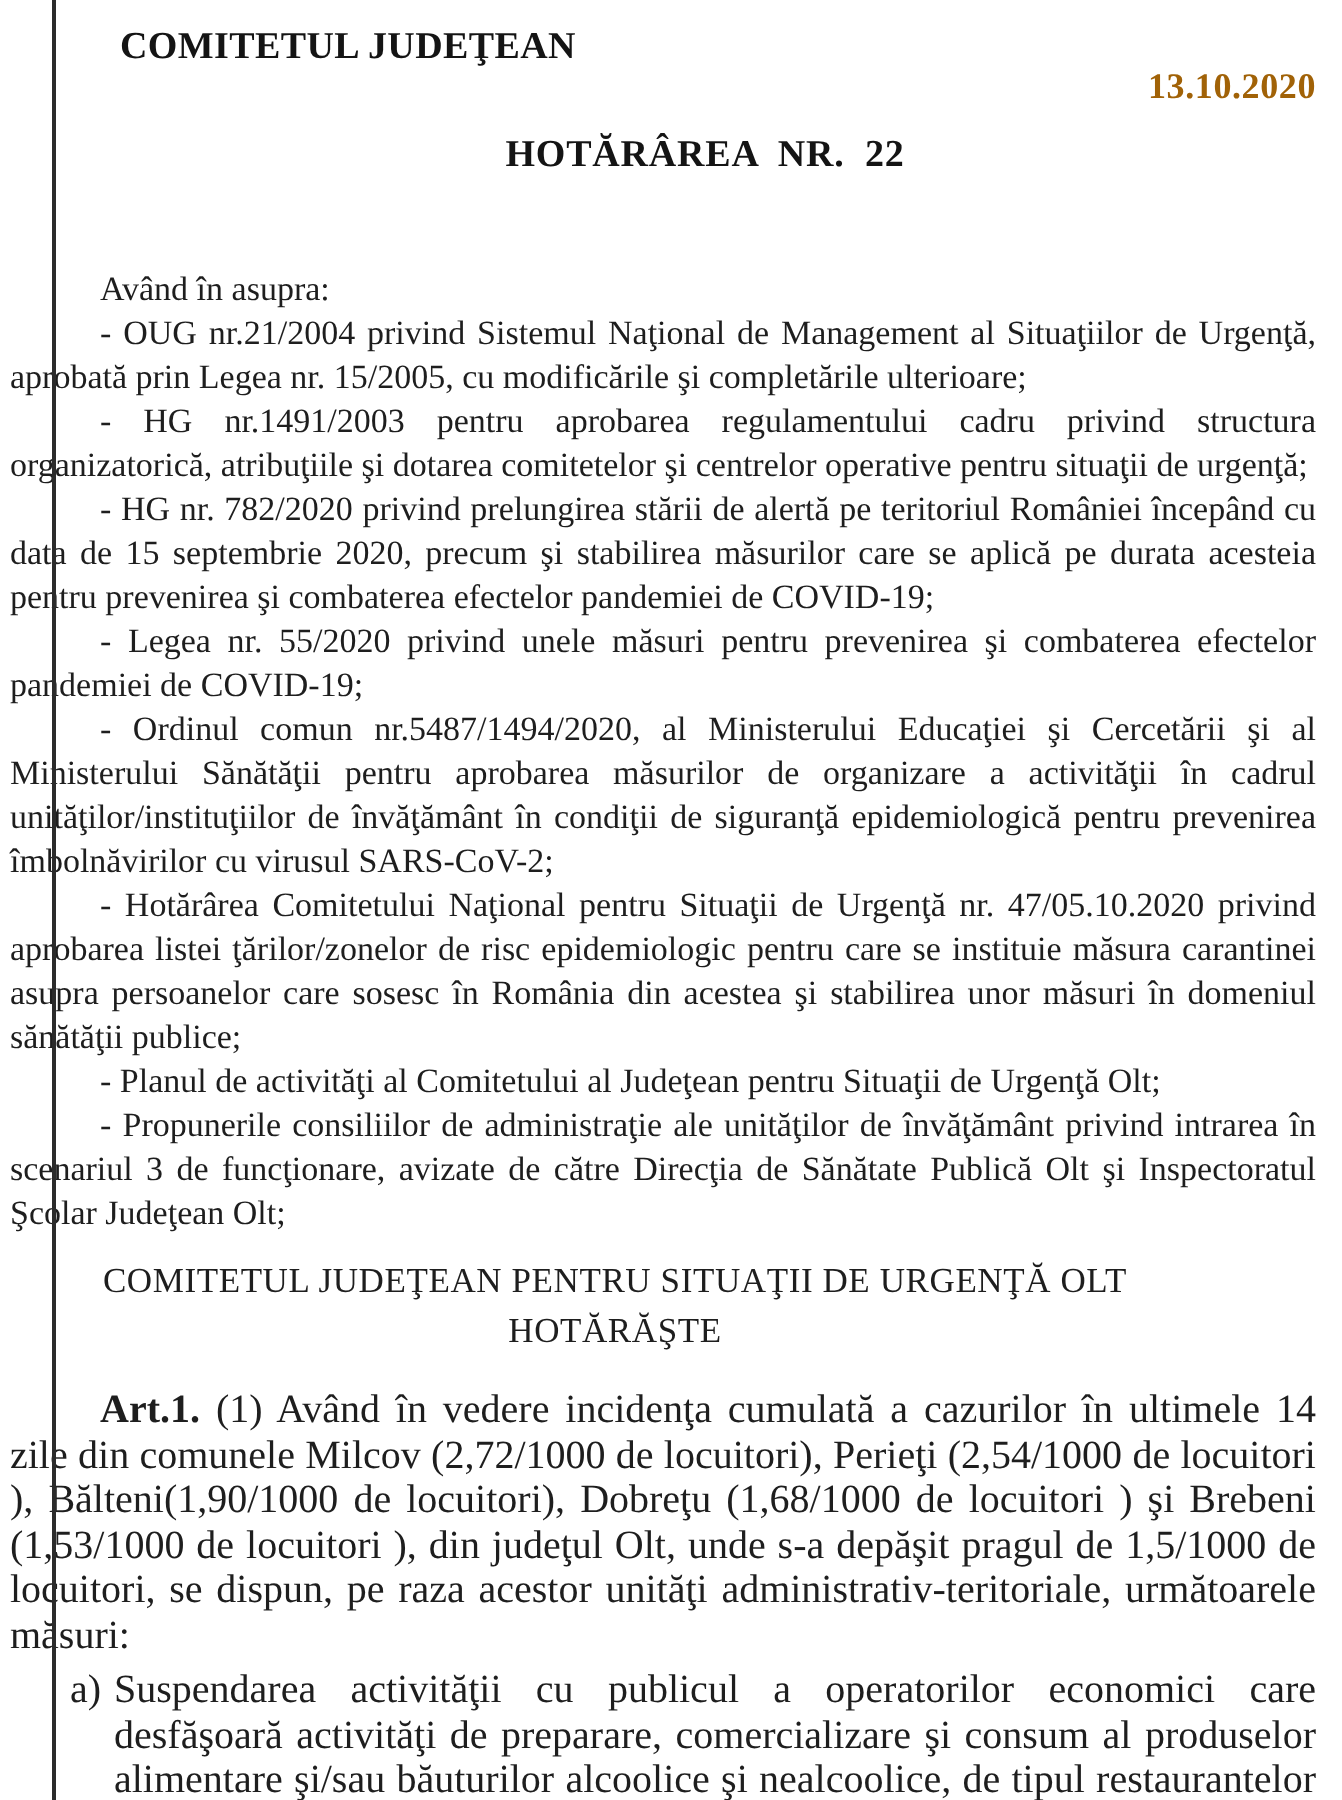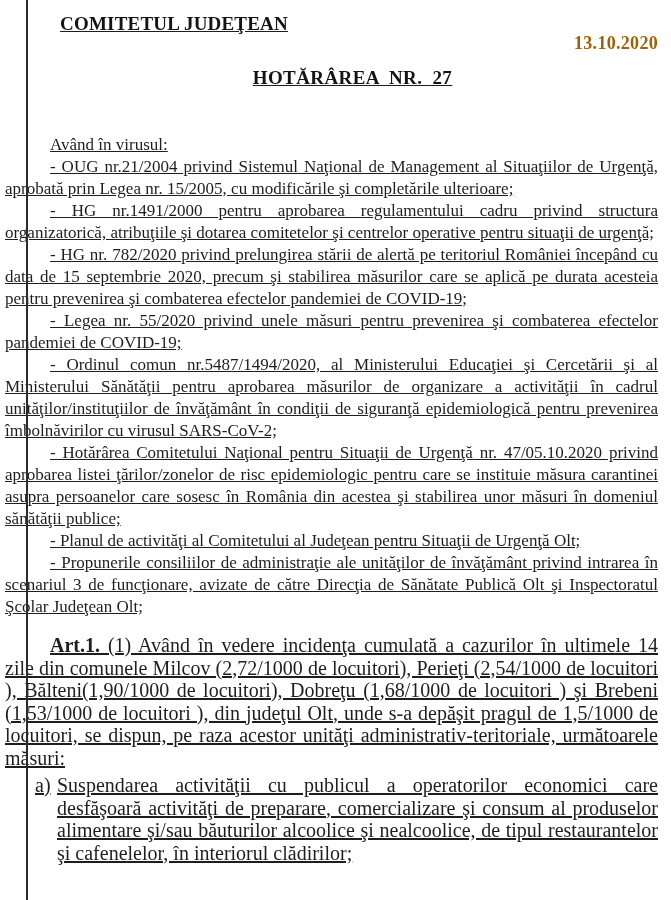--- a/index.html
+++ b/index.html
@@ -4,21 +4,20 @@
 <style>
   html, body { margin: 0; padding: 0; background: #ffffff; }
   .page {
     position: relative;
     width: 671px;
     height: 900px;
     background: #ffffff;
     overflow: hidden;
     font-family: "Liberation Serif", "DejaVu Serif", serif;
     color: #1e1e1e;
-    text-decoration: underline;
   }
   .scan-line {
     position: absolute;
     left: 26px;
     top: 0;
     width: 1.5px;
     height: 900px;
     background: #2b2b2b;
   }
   .doc-header { position: relative; padding-top: 13px; }
@@ -82,35 +81,37 @@
 <div class="page">
   <div class="scan-line"></div>
 
   <div class="doc-header">
     <div class="org-block">
       <div>COMITETUL JUDEŢEAN</div>
     </div>
     <div class="doc-date">13.10.2020</div>
   </div>
 
-  <div class="doc-title">HOTĂRÂREA NR. 27</div>
+  <div class="doc-title">HOTĂRÂREA NR. 22</div>
 
   <div class="body-area">
-    <p>Având în virusul:</p>
+    <p>Având în asupra:</p>
     <p>- OUG nr.21/2004 privind Sistemul Naţional de Management al Situaţiilor de Urgenţă, aprobată prin Legea nr. 15/2005, cu modificările şi completările ulterioare;</p>
-    <p>- HG nr.1491/2000 pentru aprobarea regulamentului cadru privind structura organizatorică, atribuţiile şi dotarea comitetelor şi centrelor operative pentru situaţii de urgenţă;</p>
+    <p>- HG nr.1491/2003 pentru aprobarea regulamentului cadru privind structura organizatorică, atribuţiile şi dotarea comitetelor şi centrelor operative pentru situaţii de urgenţă;</p>
     <p>- HG nr. 782/2020 privind prelungirea stării de alertă pe teritoriul României începând cu data de 15 septembrie 2020, precum şi stabilirea măsurilor care se aplică pe durata acesteia pentru prevenirea şi combaterea efectelor pandemiei de COVID-19;</p>
     <p>- Legea nr. 55/2020 privind unele măsuri pentru prevenirea şi combaterea efectelor pandemiei de COVID-19;</p>
     <p>- Ordinul comun nr.5487/1494/2020, al Ministerului Educaţiei şi Cercetării şi al Ministerului Sănătăţii pentru aprobarea măsurilor de organizare a activităţii în cadrul unităţilor/instituţiilor de învăţământ în condiţii de siguranţă epidemiologică pentru prevenirea îmbolnăvirilor cu virusul SARS-CoV-2;</p>
     <p>- Hotărârea Comitetului Naţional pentru Situaţii de Urgenţă nr. 47/05.10.2020 privind aprobarea listei ţărilor/zonelor de risc epidemiologic pentru care se instituie măsura carantinei asupra persoanelor care sosesc în România din acestea şi stabilirea unor măsuri în domeniul sănătăţii publice;</p>
     <p>- Planul de activităţi al Comitetului al Judeţean pentru Situaţii de Urgenţă Olt;</p>
     <p>- Propunerile consiliilor de administraţie ale unităţilor de învăţământ privind intrarea în scenariul 3 de funcţionare, avizate de către Direcţia de Sănătate Publică Olt şi Inspectoratul Şcolar Judeţean Olt;</p>
   </div>
 
   <div class="decision">
+    <div>COMITETUL JUDEŢEAN PENTRU SITUAŢII DE URGENŢĂ OLT</div>
+    <div>HOTĂRĂŞTE</div>
   </div>
 
   <div class="body-area2">
     <p class="article"><span class="b">Art.1.</span>
       <span>(1) Având în vedere incidenţa cumulată a cazurilor în ultimele 14 zile din comunele Milcov (2,72/1000 de locuitori), Perieţi (2,54/1000 de locuitori ), Bălteni(1,90/1000 de locuitori), Dobreţu (1,68/1000 de locuitori ) şi Brebeni (1,53/1000 de locuitori ), din judeţul Olt, unde s-a depăşit pragul de 1,5/1000 de locuitori, se dispun, pe raza acestor unităţi administrativ-teritoriale, următoarele măsuri:</span></p>
     <div class="measure">
       <div class="measure-marker">a)</div>
       <div class="measure-text">Suspendarea activităţii cu publicul a operatorilor economici care desfăşoară activităţi de preparare, comercializare şi consum al produselor alimentare şi/sau băuturilor alcoolice şi nealcoolice, de tipul restaurantelor şi cafenelelor, în interiorul clădirilor;</div>
     </div>
   </div>

